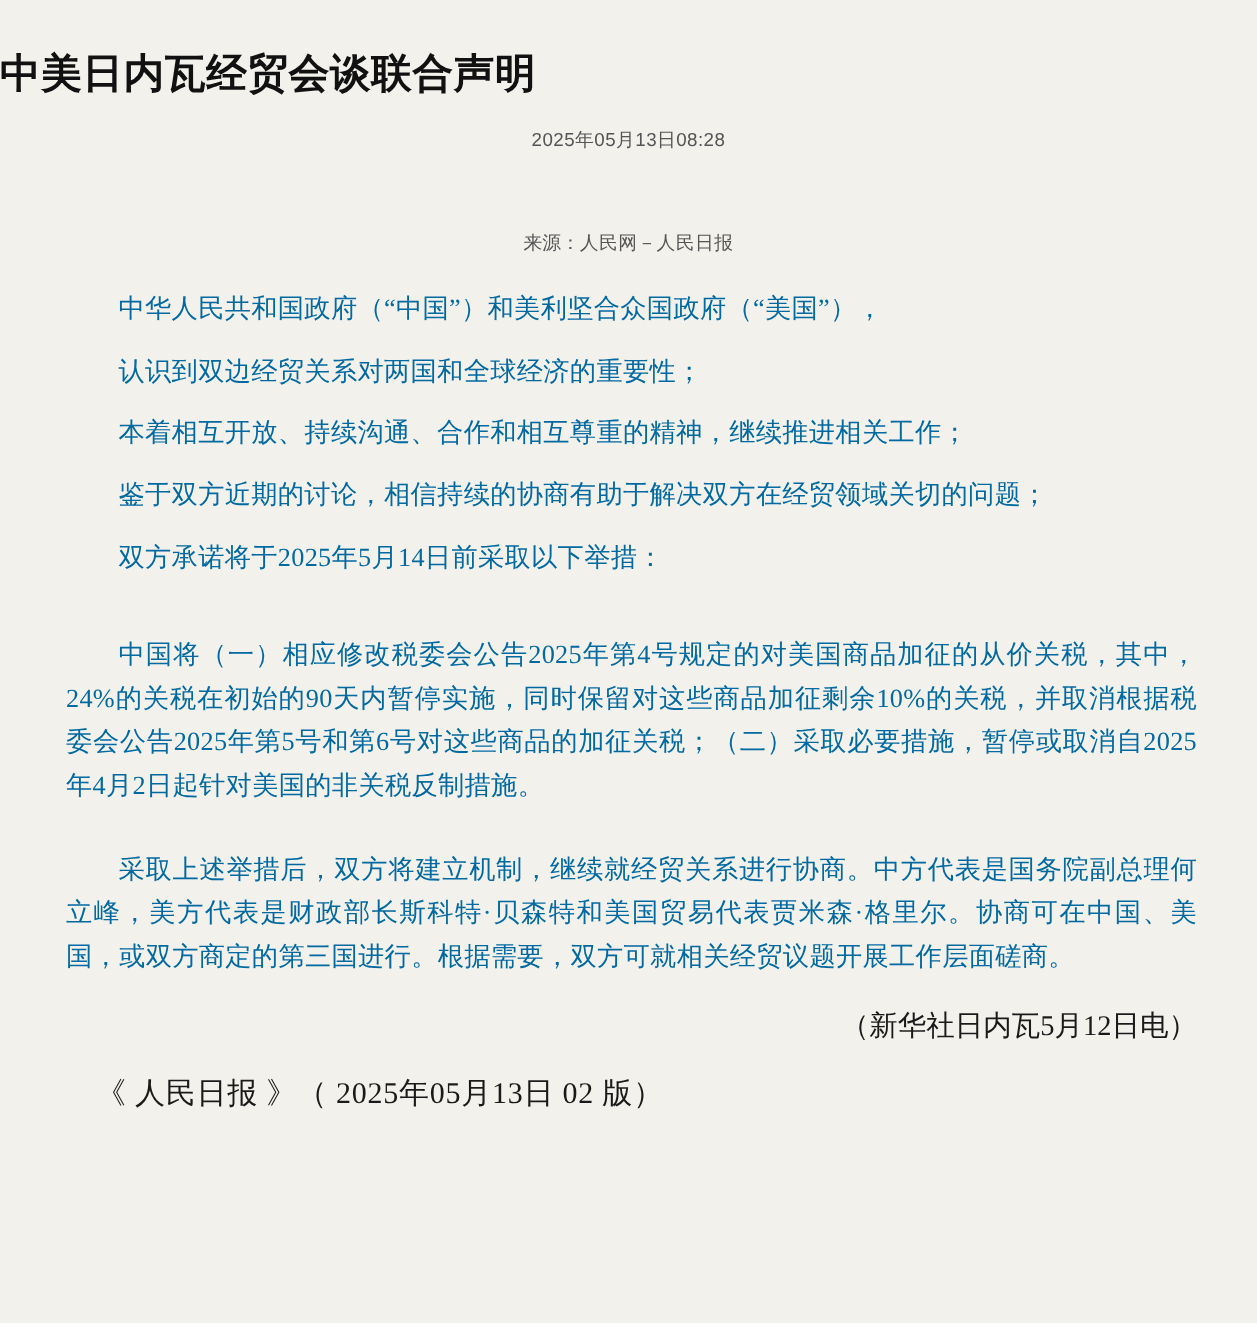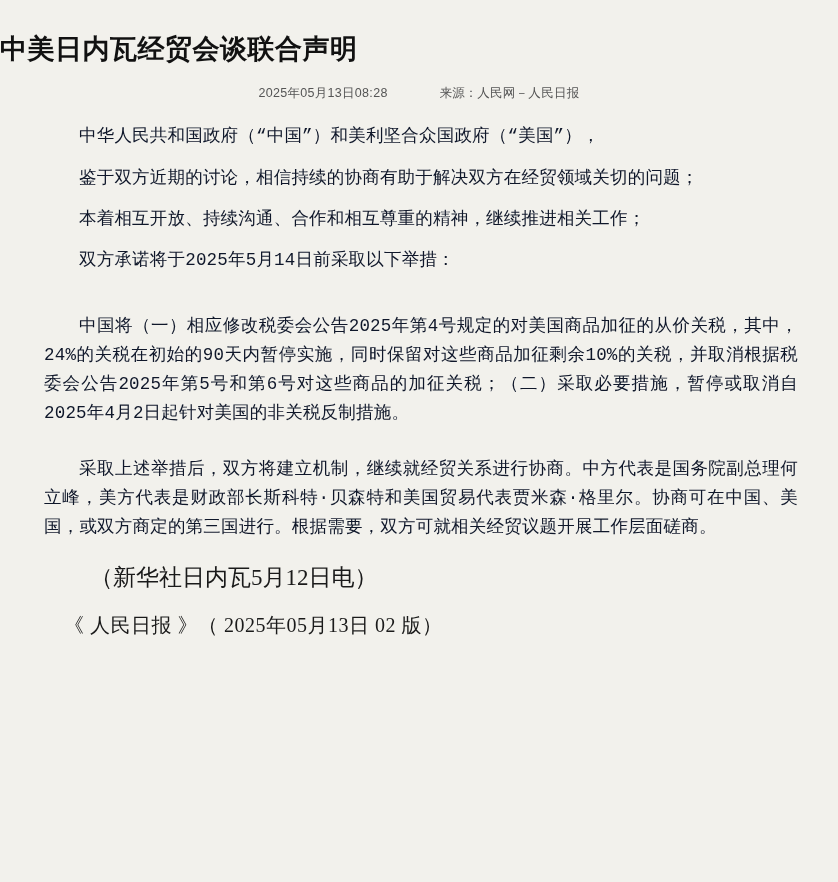--- a/index.html
+++ b/index.html
@@ -34,59 +34,60 @@
   }
   .meta {
     display: flex;
     justify-content: center;
     align-items: center;
     gap: 52px;
     margin-top: 16px;
     font-size: 12.5px;
     color: #555;
     font-family: "Liberation Sans", sans-serif;
+    flex-direction: column;
   }
   .meta .date {
     letter-spacing: 0.3px;
   }
   .meta .source {
     letter-spacing: 0.3px;
   }
   .body-wrap {
     margin-top: 20px;
     padding: 0 40px 0 44px;
   }
   p.para {
     font-size: 17.5px;
     line-height: 1.62;
     margin: 0 0 13px 0;
     text-align: justify;
     text-justify: inter-ideograph;
-    color: #0f172a;
+    color: #0369a1;
     letter-spacing: 0.2px;
-    font-family: Liberation Mono, monospace;
   }
   p.indent {
     text-indent: 2em;
   }
   p.tight {
     margin-bottom: 28px;
   }
   .spacer-lg {
     height: 9px;
   }
   p.block {
     margin-bottom: 18px;
     line-height: 1.66;
   }
   p.footer-line {
-    font-size: 23px;
+    font-size: 19px;
     line-height: 1.6;
     margin: 0 0 12px 0;
     text-indent: 2em;
+    text-align: right;
   }
   p.pub {
     font-size: 20px;
     line-height: 1.6;
     margin: 0;
     text-indent: 1em;
     letter-spacing: 0.5px;
   }
 </style>
 </head>
@@ -99,22 +100,23 @@
   <div class="meta">
     <span class="date">2025年05月13日08:28</span>
     <span class="source-wrap">
       <span class="source-label">来源：</span><span class="source">人民网－人民日报</span>
     </span>
   </div>
 
   <div class="body-wrap">
 
     <p class="para indent">中华人民共和国政府（“中国”）和美利坚合众国政府（“美国”），</p>
+    <p class="para indent">认识到双边经贸关系对两国和全球经济的重要性；</p>
+    <p class="para indent">本着相互开放、持续沟通、合作和相互尊重的精神，继续推进相关工作；</p>
     <p class="para indent">鉴于双方近期的讨论，相信持续的协商有助于解决双方在经贸领域关切的问题；</p>
-    <p class="para indent">本着相互开放、持续沟通、合作和相互尊重的精神，继续推进相关工作；</p>
     <p class="para indent tight">双方承诺将于2025年5月14日前采取以下举措：</p>
 
     <div class="spacer-lg"></div>
 
     <p class="para indent block">中国将（一）相应修改税委会公告2025年第4号规定的对美国商品加征的从价关税，其中，24%的关税在初始的90天内暂停实施，同时保留对这些商品加征剩余10%的关税，并取消根据税委会公告2025年第5号和第6号对这些商品的加征关税；（二）采取必要措施，暂停或取消自2025年4月2日起针对美国的非关税反制措施。</p>
 
     <div class="spacer-lg"></div>
 
     <p class="para indent block">采取上述举措后，双方将建立机制，继续就经贸关系进行协商。中方代表是国务院副总理何立峰，美方代表是财政部长斯科特·贝森特和美国贸易代表贾米森·格里尔。协商可在中国、美国，或双方商定的第三国进行。根据需要，双方可就相关经贸议题开展工作层面磋商。</p>
 

